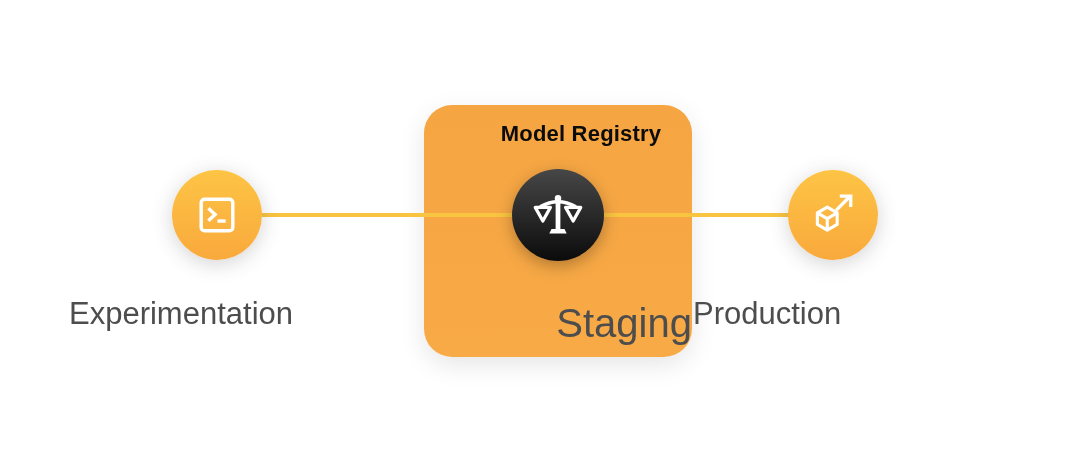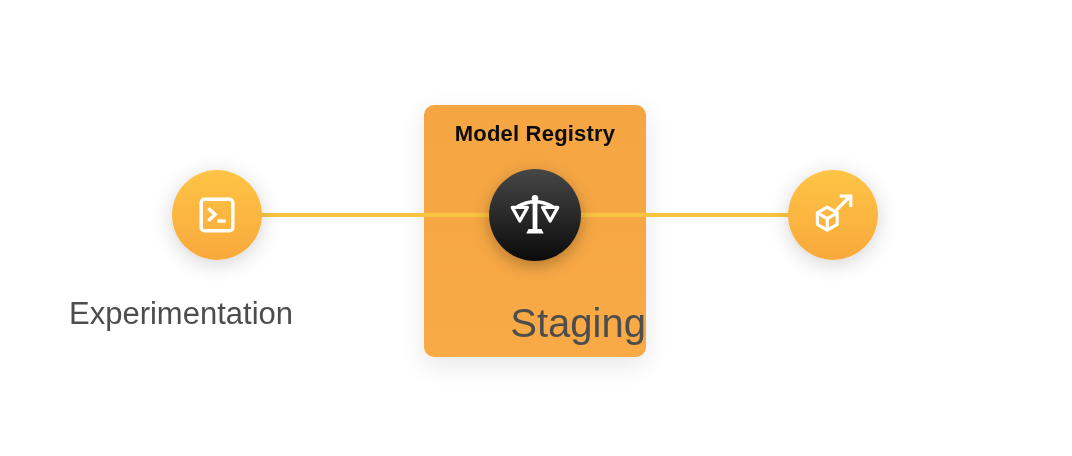--- a/index.html
+++ b/index.html
@@ -41,23 +41,24 @@
   .circle-left  { left: 172px; top: 170px; }
   .circle-right { left: 788px; top: 170px; }
 
   
   .card {
     position: absolute;
     left: 424px;
     top: 105px;
     width: 222px;
     height: 252px;
-    border-radius: 10px;
+    border-radius: 28px;
     background: linear-gradient(180deg, var(--card-top, #F5A542) 0%, var(--card-bottom, #F8AA47) 100%);
     box-shadow: 0 8px 26px rgba(0, 0, 0, 0.10);
+    padding-left: 46px;
   }
   .card-title {
     margin-top: 16px;
     text-align: center;
     font-size: 22px;
     font-weight: 600;
     color: var(--card-title-text, #0C0C0C);
     letter-spacing: 0.2px;
   }
   .badge {
@@ -138,14 +139,15 @@
   <div class="node-circle circle-right">
     <span class="icon">
       <svg width="50" height="50" viewBox="0 0 48 48">
         <path d="M18.5 16.5 L28 22 L28 33 L18.5 38.5 L9 33 L9 22 Z" fill="none" stroke="#fff" stroke-width="3" stroke-linejoin="round"></path>
         <path d="M9 22 L18.5 27.5 L28 22 M18.5 27.5 L18.5 38.5" fill="none" stroke="#fff" stroke-width="3"></path>
         <path d="M27 19.5 L39.5 7" fill="none" stroke="#fff" stroke-width="3.2"></path>
         <path d="M30.5 5.8 H 41 V 16.3" fill="none" stroke="#fff" stroke-width="3.2"></path>
       </svg>
     </span>
   </div>
+  <div class="node-label label-right">Production</div>
 
 </div>
 
 </body></html>

